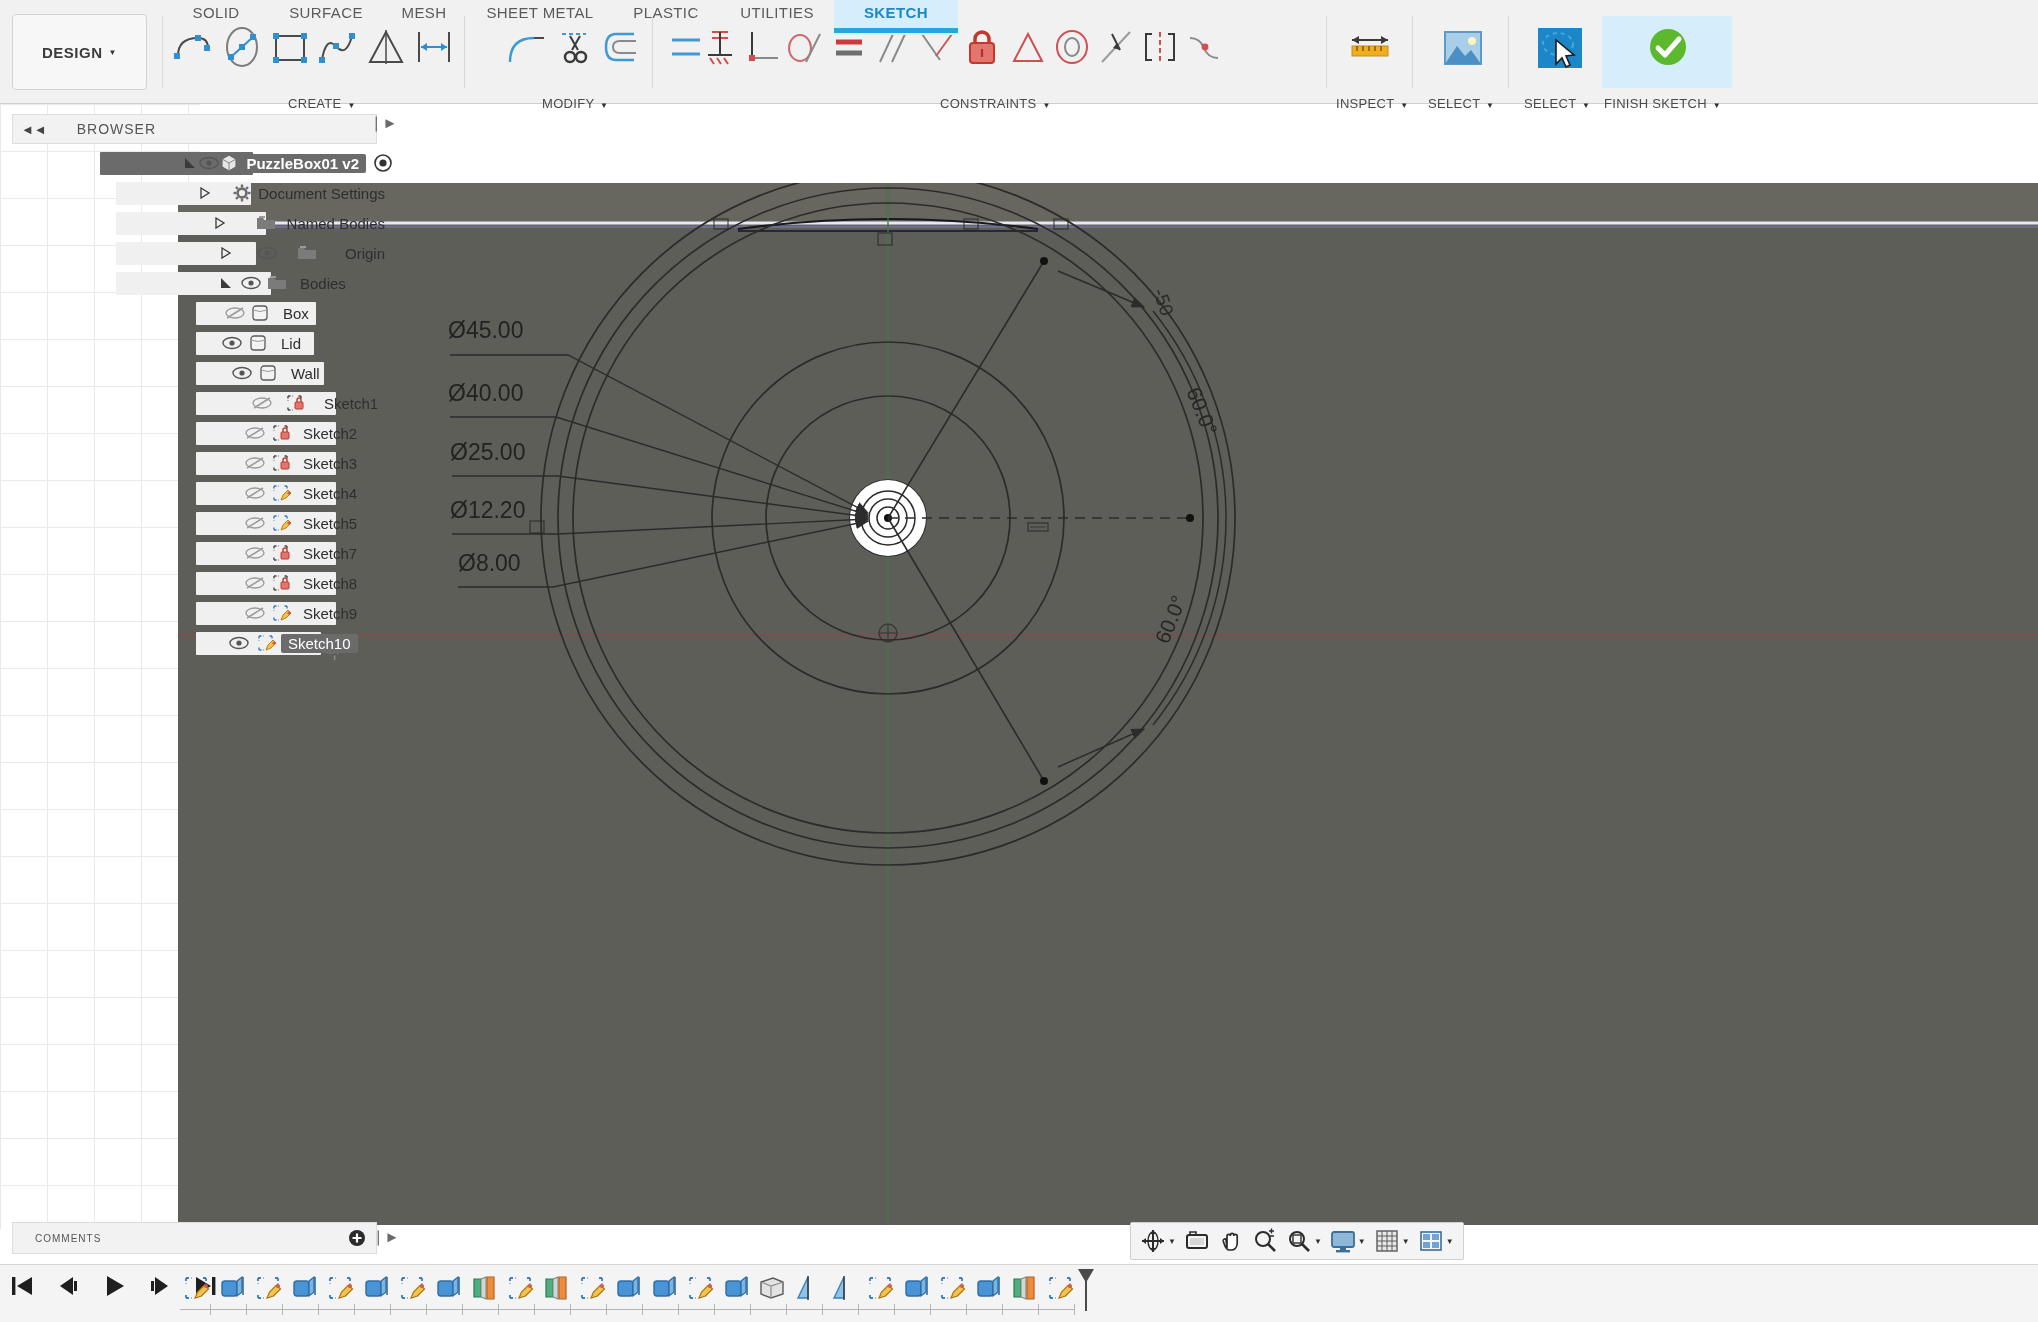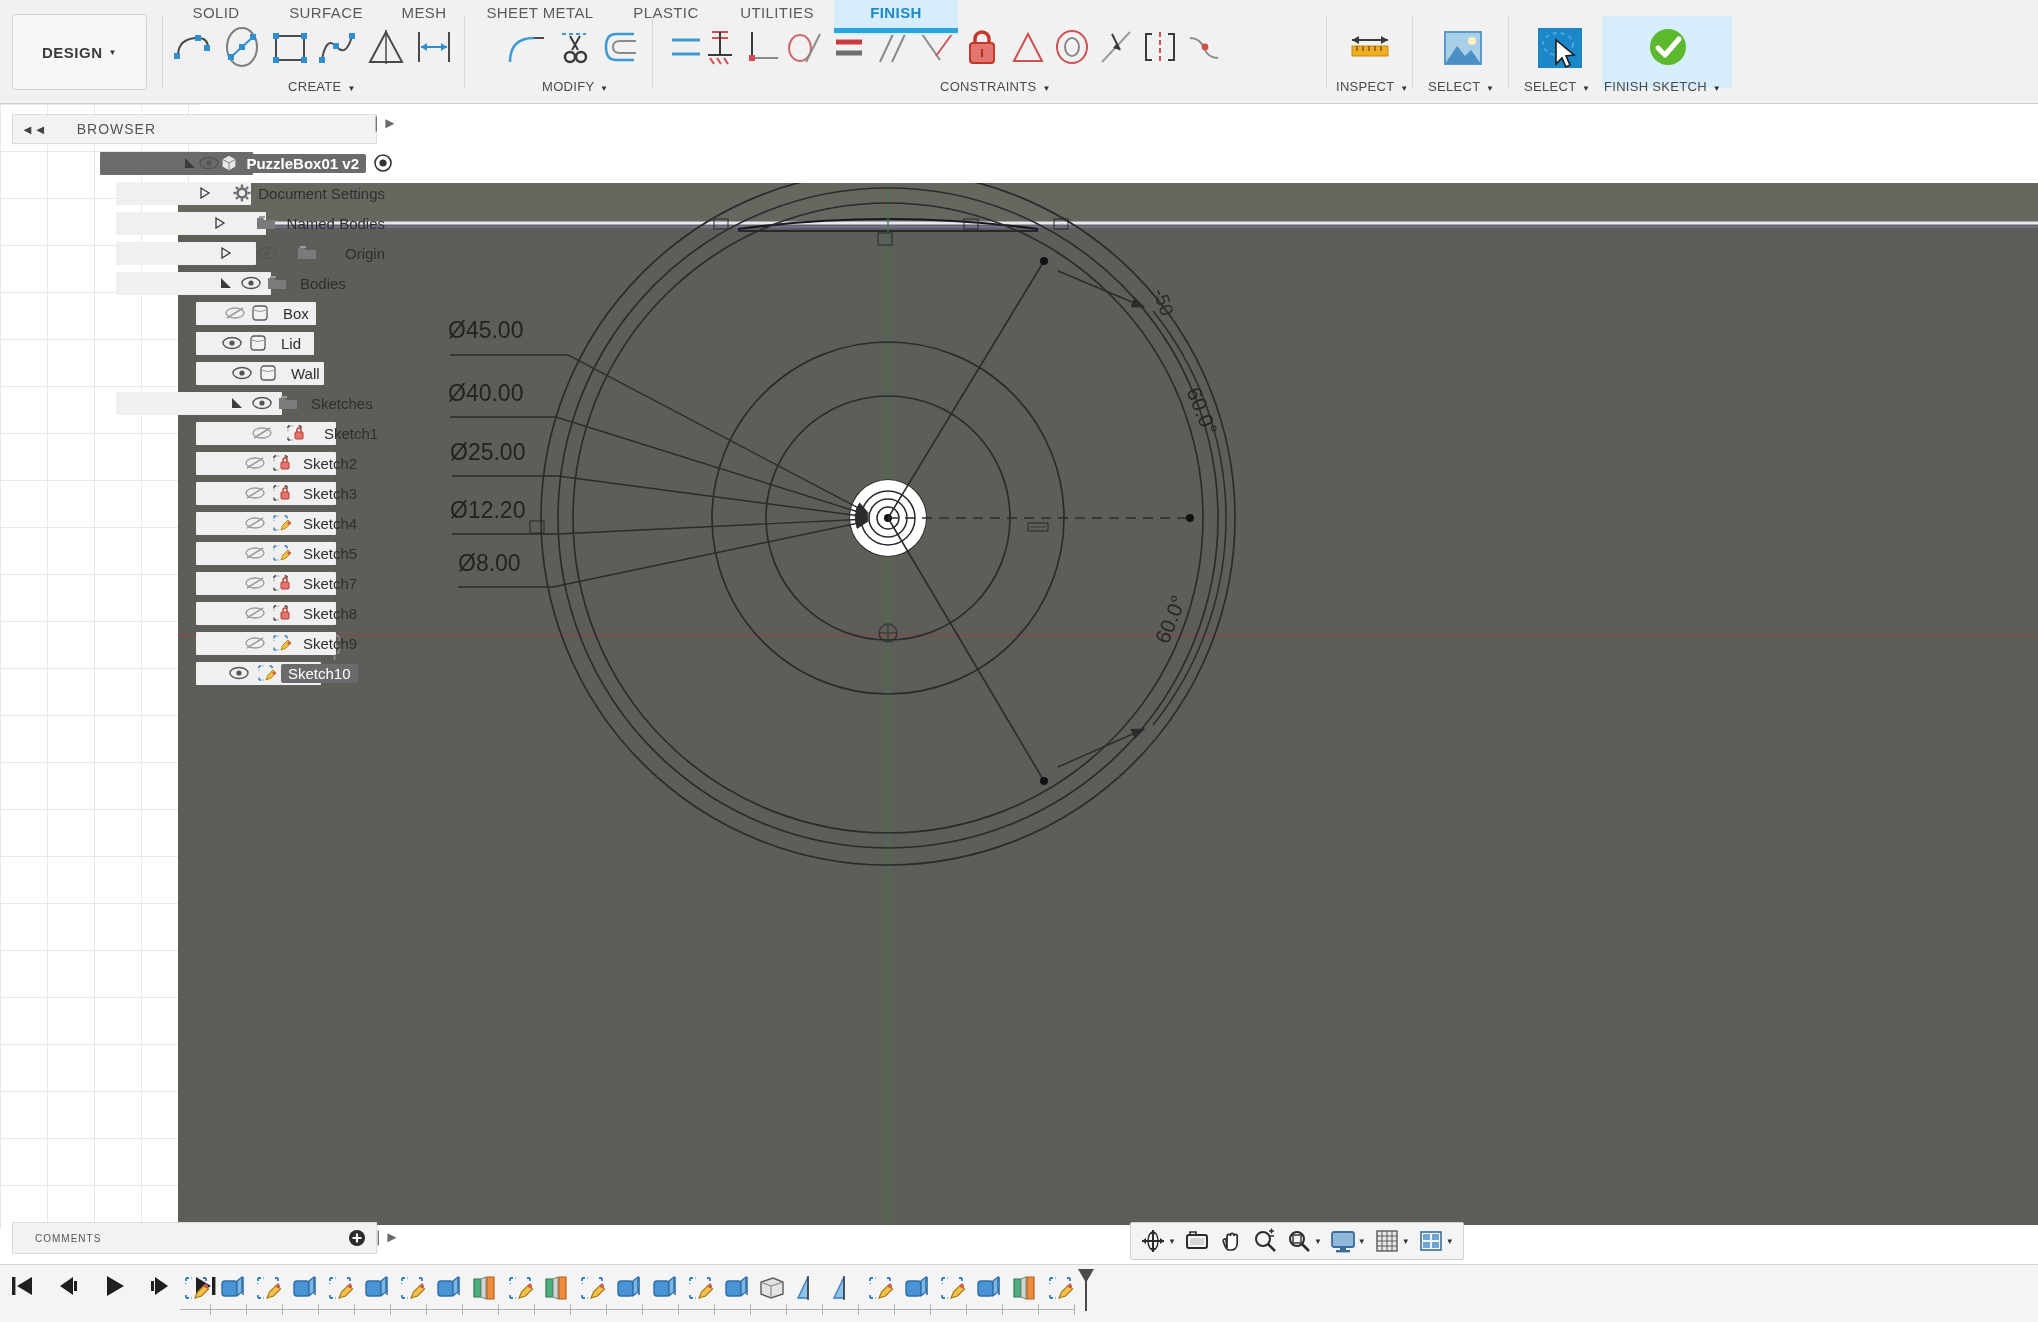--- a/index.html
+++ b/index.html
@@ -21,21 +21,21 @@
   .tab { position:absolute; top:4px; height:26px; font-size:15px; color:#5a5a5a;
     letter-spacing:.4px; text-align:center; white-space:nowrap; }
   .tab.active { color:#1a89c8; font-weight:bold; }
   .tab.active::after { content:""; position:absolute; left:-14px; right:-14px; top:24px;
     height:5px; background:#29a4dd; }
   .tab.active .tabhl { position:absolute; left:-14px; right:-14px; top:-4px; bottom:-5px;
     background:#d6eefb; z-index:-1; }
 
   
   .ic { position:absolute; top:24px; width:52px; height:46px; cursor:pointer; }
-  .grp-label { position:absolute; top:79px; font-size:13px; color:#4a4a4a;
+  .grp-label { position:absolute; top:96px; font-size:13px; color:#4a4a4a;
     letter-spacing:.3px; white-space:nowrap; }
 
   
   #browser-head { position:absolute; left:12px; top:114px; width:365px; height:30px;
     background:#f2f2f2; border:1px solid #dcdcdc; display:flex; align-items:center; }
   #browser-head .lbl { font-size:14px; color:#555; letter-spacing:1px; margin-left:30px; }
   .dock-arrows { font-size:13px; color:#444; margin-left:8px; }
 
   #tree { position:absolute; left:12px; top:148px; width:380px; }
   .row { position:relative; height:30px; display:flex; align-items:center;
@@ -99,21 +99,21 @@
   </div>
 
   <div class="tab" style="left:176px;width:80px;"><span>SOLID</span></div>
   <div class="tab" style="left:276px;width:100px;"><span>SURFACE</span></div>
   <div class="tab" style="left:386px;width:76px;"><span>MESH</span></div>
   <div class="tab" style="left:470px;width:140px;"><span>SHEET METAL</span></div>
   <div class="tab" style="left:612px;width:108px;"><span>PLASTIC</span></div>
   <div class="tab" style="left:722px;width:110px;"><span>UTILITIES</span></div>
   <div class="tab active" style="left:848px;width:96px;z-index:2;">
     <span class="tabhl"></span>
-    <span>FINISH</span>
+    <span>SKETCH</span>
   </div>
 
   <div class="ribbon-sep" style="left:162px;"></div>
 
   <div class="ic" style="left:168px;">
     <svg width="52" height="46" viewBox="0 0 52 46">
       <path d="M10 32 Q10 14 30 14 Q40 14 40 24" fill="none" stroke="#4a4a4a" stroke-width="2"></path>
       <rect x="6" y="29" width="6" height="6" fill="#2f8fd0"></rect>
         <rect x="36" y="21" width="6" height="6" fill="#2f8fd0"></rect>
       <rect x="27" y="11" width="6" height="6" fill="#2f8fd0"></rect>
@@ -591,41 +591,20 @@
       </span>
     <span class="nodeicon">
       <svg width="20" height="18" viewBox="0 0 20 18">
           <rect x="3" y="2" width="14" height="14" rx="3" fill="#f3f3f3" stroke="#5b5b5b" stroke-width="1.3"></rect>
           <path d="M3 6 Q10 9 17 6" fill="none" stroke="#9a9a9a" stroke-width="1"></path>
         </svg>
       </span>
     <span class="nodetext">Wall</span>
   </div>
 
-  <div class="row" style="padding-left:52px;">
-    <span class="rowbg" style="left:52px;width:166px;"></span>
-    <span class="tri">
-      <svg width="14" height="14" viewBox="0 0 14 14">
-          <path d="M2 2 L12 12 L2 12 Z" fill="#3a3a3a"></path>
-        </svg>
-      </span>
-    <span class="eye">
-      <svg width="20" height="14" viewBox="0 0 20 14">
-          <ellipse cx="10" cy="7" rx="9" ry="5.5" fill="none" stroke="#555" stroke-width="1.4"></ellipse>
-          <circle cx="10" cy="7" r="2.6" fill="#555"></circle>
-        </svg>
-      </span>
-    <span class="nodeicon">
-      <svg width="20" height="16" viewBox="0 0 20 16">
-          <path d="M1 3 h6 l1.6 2 H19 v9 H1 Z" fill="#7b7b7b"></path>
-          <rect x="3" y="1" width="6" height="2" fill="#9b9b9b"></rect>
-        </svg>
-      </span>
-    <span class="nodetext">Sketches</span>
-  </div>
 
   <div class="row" style="padding-left:92px;gap:7px;">
     <span class="rowbg" style="left:92px;width:140px;"></span>
     <span class="eye">
       <svg width="22" height="14" viewBox="0 0 22 14">
           <ellipse cx="11" cy="7" rx="9" ry="5" fill="none" stroke="#999" stroke-width="1.3"></ellipse>
           <line x1="3" y1="12" x2="19" y2="2" stroke="#999" stroke-width="1.5"></line>
         </svg>
       </span>
     <span class="nodeicon">

